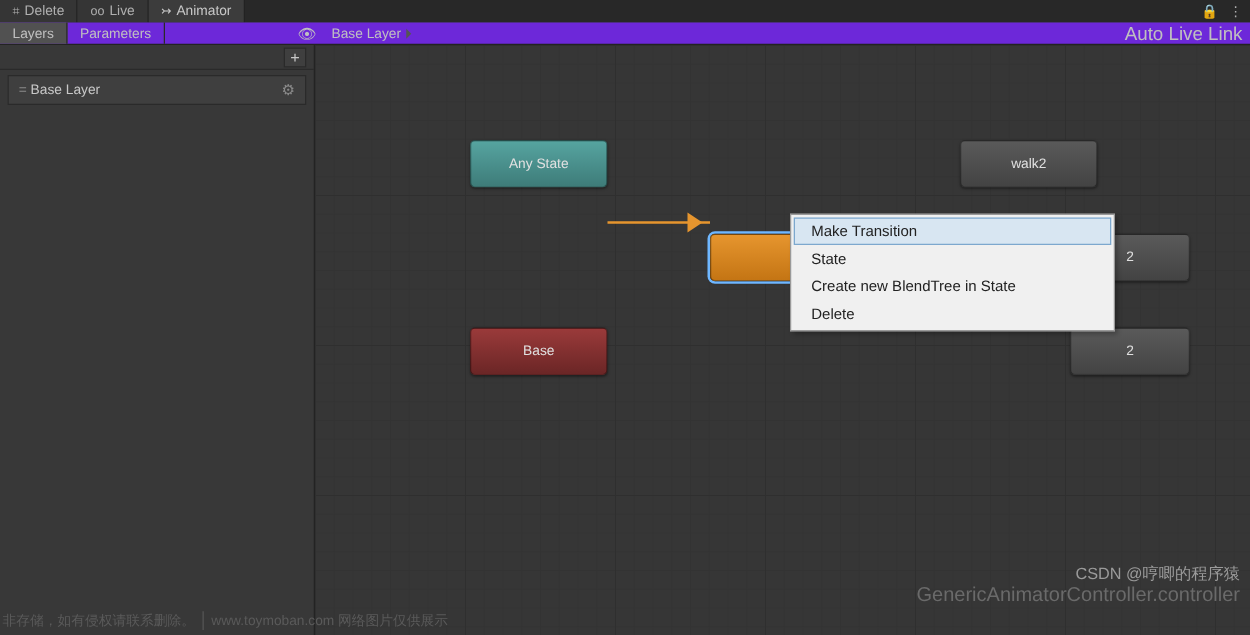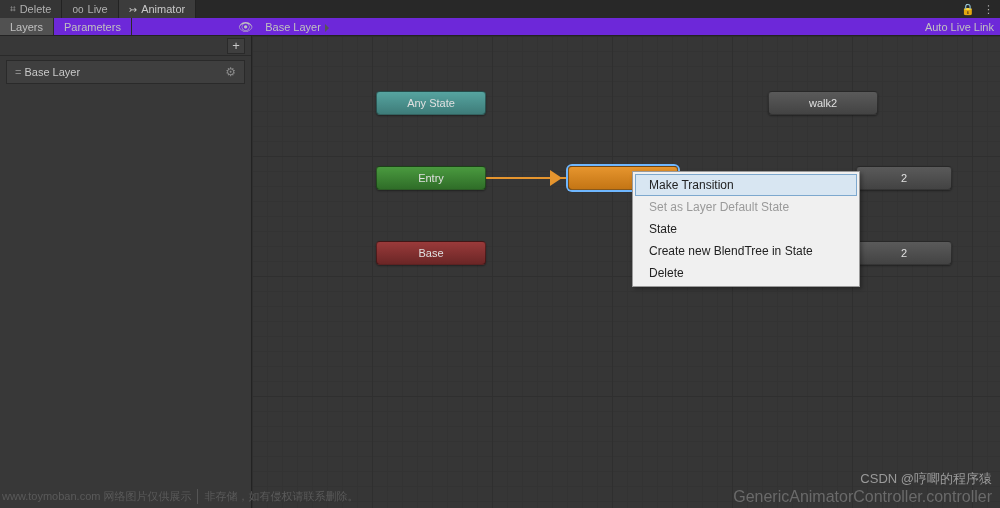--- a/index.html
+++ b/index.html
@@ -15,21 +15,21 @@
 
 
 .subheader { height: 18px; background: #6d28d9; border-bottom: 1px solid #232323; display: flex; align-items: stretch; position: relative; }
 .sub-left { display: flex; }
 .sub-tab { padding: 0 10px; font-size: 11px; color: #c0c0c0; display: flex; align-items: center; border-right: 1px solid #2a2a2a; cursor: pointer; }
 .sub-tab.active { background: #515151; }
 .eye-area { position: absolute; left: 238px; top: 0; height: 18px; display: flex; align-items: center; gap: 6px; font-size: 11px; color: #c0c0c0; }
 .eye { font-size: 12px; }
 .breadcrumb { font-size: 11px; color: #c0c0c0; padding: 0 6px; }
 .breadcrumb::after { content: ""; display: inline-block; width: 0; height: 0; border-left: 4px solid #555; border-top: 4px solid transparent; border-bottom: 4px solid transparent; margin-left: 4px; vertical-align: middle; }
-.autolive { position: absolute; right: 6px; top: 0; height: 18px; display: flex; align-items: center; font-size: 11px; color: #c0c0c0; cursor: pointer; }
+.autolive { position: absolute; right: 6px; top: 0; height: 18px; display: flex; align-items: center; font-size: 15px; color: #c0c0c0; cursor: pointer; }
 
 
 .main { display: flex; height: calc(508px - 36px); }
 .sidebar { width: 252px; background: #383838; border-right: 1px solid #232323; position: relative; }
 .add-row { height: 20px; display: flex; justify-content: flex-end; align-items: center; padding-right: 6px; border-bottom: 1px solid #2a2a2a; }
 .add-btn { width: 18px; height: 16px; background: #3f3f3f; border: 1px solid #2a2a2a; color: #c8c8c8; display: flex; align-items: center; justify-content: center; font-size: 13px; cursor: pointer; }
 .layer-item { height: 24px; margin: 4px 6px; background: #3f3f3f; border: 1px solid #2a2a2a; display: flex; align-items: center; justify-content: space-between; padding: 0 8px; font-size: 11px; color: #c8c8c8; }
 .layer-name::before { content: "= "; color: #8a8a8a; }
 .gear { color: #8a8a8a; font-size: 12px; cursor: pointer; }
 
@@ -37,44 +37,44 @@
 .canvas { flex: 1; position: relative; background-color: #363636;
   background-image:
     linear-gradient(#2f2f2f 1px, transparent 1px),
     linear-gradient(90deg, #2f2f2f 1px, transparent 1px),
     linear-gradient(#333 1px, transparent 1px),
     linear-gradient(90deg, #333 1px, transparent 1px);
   background-size: 120px 120px, 120px 120px, 15px 15px, 15px 15px;
 }
 
 
-.node { position: absolute; width: 110px; height: 24px; border-radius: 4px; display: flex; align-items: center; justify-content: center; font-size: 11px; color: #e0e0e0; border: 1px solid rgba(0,0,0,0.4); box-shadow: 0 1px 2px rgba(0,0,0,0.4); cursor: pointer; }
+.node { position: absolute; width: 110px; height: 38px; border-radius: 4px; display: flex; align-items: center; justify-content: center; font-size: 11px; color: #e0e0e0; border: 1px solid rgba(0,0,0,0.4); box-shadow: 0 1px 2px rgba(0,0,0,0.4); cursor: pointer; margin-top: 21px; }
 .node.anystate { background: linear-gradient(#56a4a0, #3e7c79); left: 124px; top: 55px; }
 .node.entry   { background: linear-gradient(#4a9a3f, #2f6d28); left: 124px; top: 130px; }
 .node.exit    { background: linear-gradient(#9a3a3a, #6b2626); left: 124px; top: 205px; }
 .node.default { background: linear-gradient(#e6952e, #c47514); left: 316px; top: 130px; box-shadow: 0 0 0 2px #6fb7ff, 0 1px 2px rgba(0,0,0,0.4); }
 .node.grey { background: linear-gradient(#5a5a5a, #434343); }
 .walk2 { left: 516px; top: 55px; }
 .idle2 { left: 604px; top: 130px; width: 96px; }
 .attack2 { left: 604px; top: 205px; width: 96px; }
 
 
 .arrow-line { position: absolute; left: 234px; top: 141px; width: 82px; height: 2px; background: #e6952e; }
 .arrow-head { position: absolute; left: 298px; top: 134px; width: 0; height: 0; border-left: 12px solid #e6952e; border-top: 8px solid transparent; border-bottom: 8px solid transparent; }
 
 
-.context-menu { position: absolute; left: 380px; top: 135px; width: 228px; background: #f0f0f0; border: 1px solid #9a9a9a; box-shadow: 2px 2px 4px rgba(0,0,0,0.3); padding: 2px; }
+.context-menu { position: absolute; left: 380px; top: 135px; width: 260px; background: #f0f0f0; border: 1px solid #9a9a9a; box-shadow: 2px 2px 4px rgba(0,0,0,0.3); padding: 2px; }
 .menu-item { padding: 4px 14px; font-size: 12px; color: #222; cursor: pointer; }
 .menu-item.highlight { background: #d8e6f2; border: 1px solid #7da8ce; padding: 3px 13px; }
 .menu-item.disabled { color: #9a9a9a; cursor: default; }
 
 
 .footer-left { position: absolute; left: 2px; bottom: 4px; font-size: 11px; color: #5a5a5a; display: flex; gap: 6px; }
 .footer-left span:nth-child(2) { border-left: 1px solid #555; padding-left: 6px; }
-.footer-right { position: absolute; right: 8px; bottom: 2px; text-align: right; }
+.footer-right { position: absolute; right: 8px; bottom: 22px; text-align: right; }
 .csdn { font-size: 13px; color: #9a9a9a; }
 .ctrl-path { font-size: 16px; color: #6a6a6a; }
 </style>
 </head>
 <body>
 
 <div class="tabs">
   <div class="tab">
       <span class="tab-icon">⌗</span>
       <span>Delete</span>
@@ -114,37 +114,35 @@
       <span class="layer-name">Base Layer</span>
       <span class="gear">⚙</span>
     </div>
   </div>
 
   <div class="canvas">
     <div class="arrow-line"></div>
     <div class="arrow-head"></div>
 
     <div class="node anystate">Any State</div>
-    <div class="node entry">Entry</div>
     <div class="node exit">Base</div>
     <div class="node default"></div>
     <div class="node grey walk2">walk2</div>
     <div class="node grey idle2">2</div>
     <div class="node grey attack2">2</div>
 
     <div class="context-menu">
       <div class="menu-item highlight">Make Transition</div>
-      <div class="menu-item disabled">Set as Layer Default State</div>
       <div class="menu-item">State</div>
       <div class="menu-item">Create new BlendTree in State</div>
       <div class="menu-item">Delete</div>
     </div>
   </div>
 </div>
 
 <div class="footer-left">
+  <span>非存储，如有侵权请联系删除。</span>
   <span>www.toymoban.com 网络图片仅供展示</span>
-  <span>非存储，如有侵权请联系删除。</span>
 </div>
 <div class="footer-right">
   <div class="csdn">CSDN @哼唧的程序猿</div>
   <div class="ctrl-path">GenericAnimatorController.controller</div>
 </div>
 
 </body></html>

